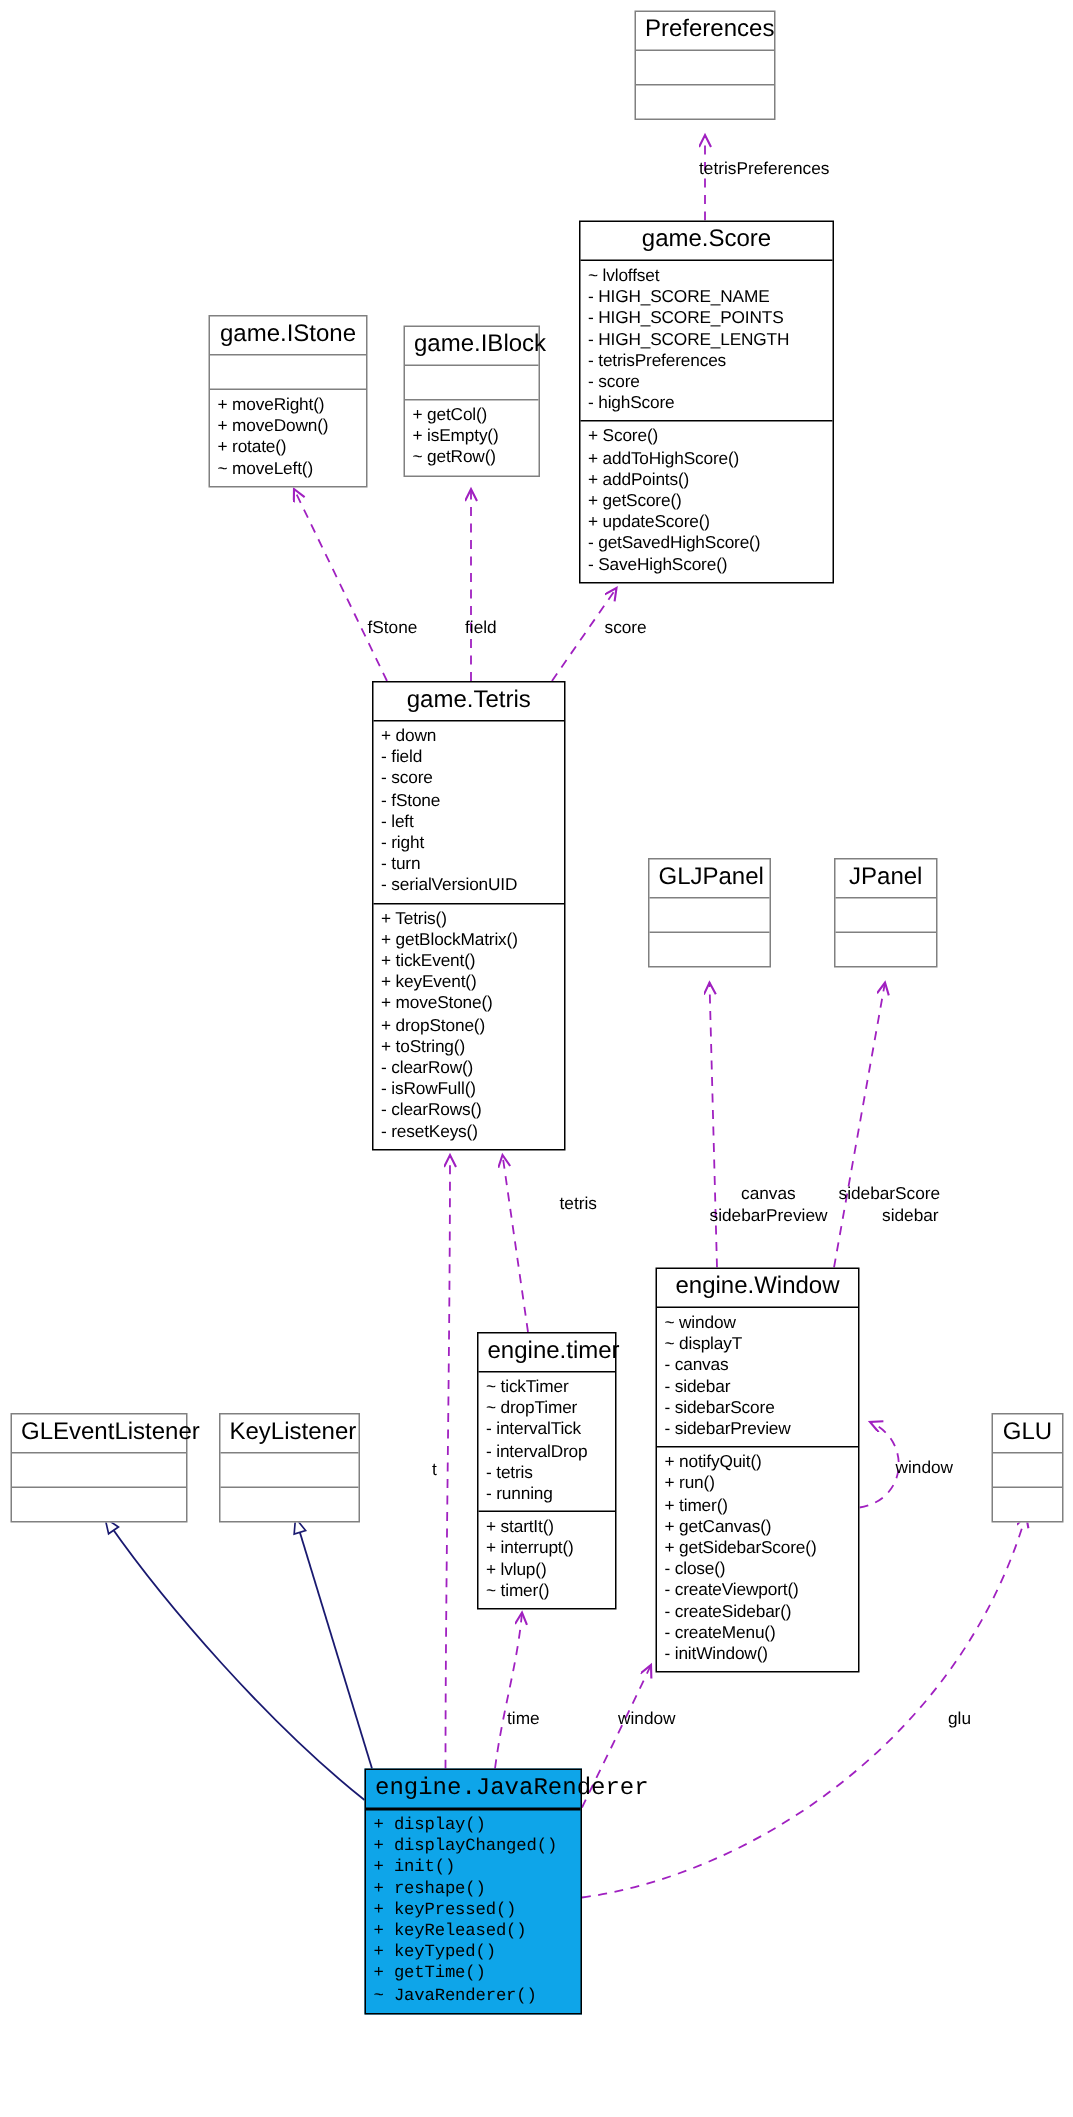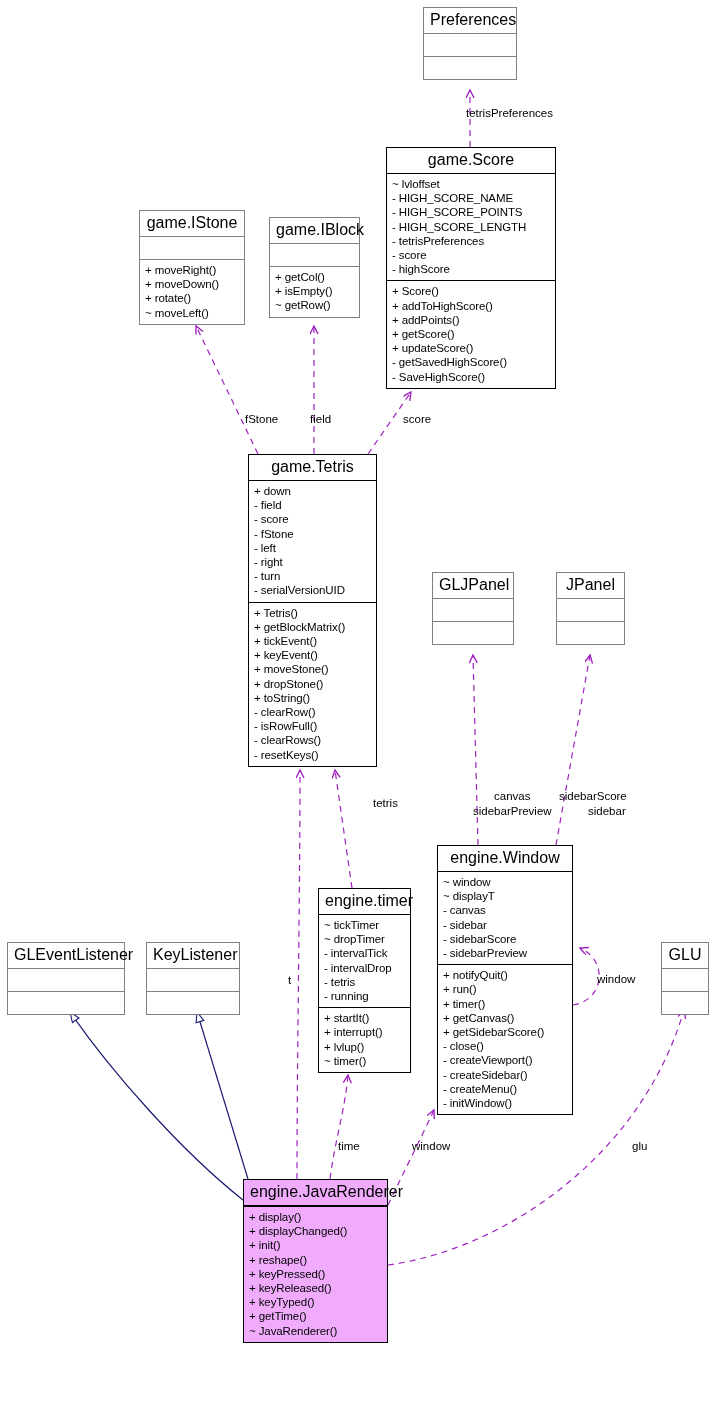--- a/index.html
+++ b/index.html
@@ -32,21 +32,22 @@
     box-sizing: border-box;
     border: 1px solid #808080;
     background: #ffffff;
     font-size: 11.5px;
     line-height: 1.0;
   }
   .uml-class.solid-border {
     border: 1px solid #000000;
   }
   .uml-class.highlight {
-    background: #f0abfc;
+    background: #0ea5e9;
+    font-family: Liberation Mono, monospace;
   }
   .uml-title {
     text-align: center;
     padding: 4px 6px 5px 6px;
     color: #000000;
     white-space: nowrap;
     font-size: 16px;
   }
   .uml-sep {
     border-top: 1px solid #808080;

